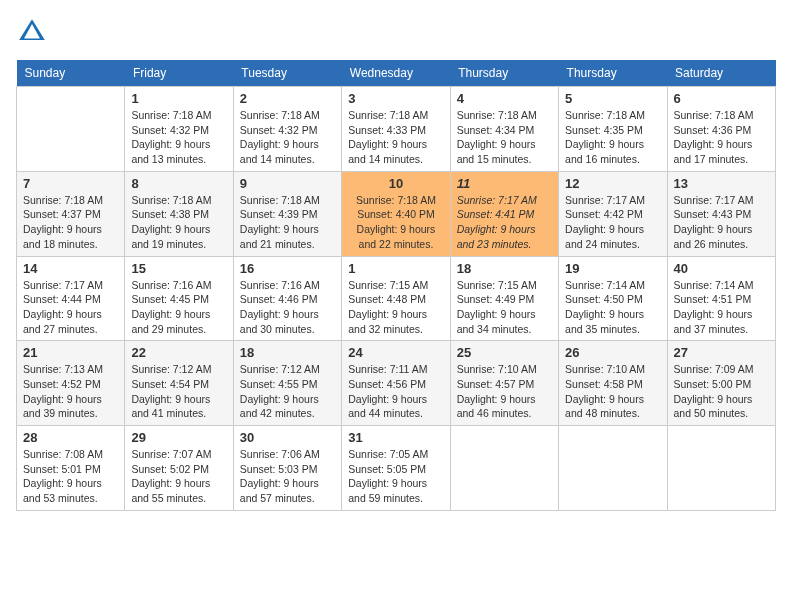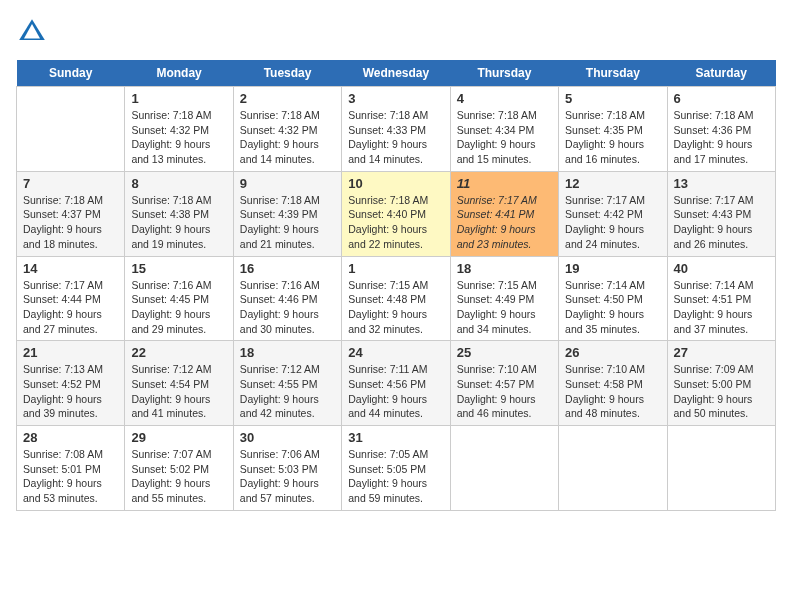--- a/index.html
+++ b/index.html
@@ -45,24 +45,24 @@
       color: #555;
     }
     .calendar {
       width: 100%;
       border-collapse: collapse;
       font-size: 11px;
     }
     .calendar th {
       background-color: #2d6db5;
       color: white;
-      text-align: center;
+      text-align: left;
       padding: 6px 8px;
       font-size: 12px;
-      font-weight: bold;
+      font-weight: normal;
     }
     .calendar td {
       border: 1px solid #ccc;
       vertical-align: top;
       padding: 4px 6px;
       height: 80px;
       width: calc(100% / 7);
       background: #fff;
     }
     .calendar tr:nth-child(even) td {
@@ -104,21 +104,21 @@
   <div class="title-block">
     <div class="month-title"></div>
     <div class="location"></div>
   </div>
 </div>
 
 <table class="calendar">
   <thead>
     <tr>
     <th>Sunday</th>
-        <th>Monday</th>
+        <th>Friday</th>
         <th>Tuesday</th>
         <th>Wednesday</th>
         <th>Thursday</th>
         <th>Thursday</th>
         <th>Saturday</th>
       </tr>
   </thead>
   <tbody id="calendar-body">
   <tr>
         <td class="empty-cell"></td>
@@ -153,21 +153,21 @@
           <div class="day-info">Sunrise: 7:18 AM<br>Sunset: 4:37 PM<br>Daylight: 9 hours and 18 minutes.</div>
         </td>
         <td style="background: rgb(245, 245, 245);">
           <span class="day-number">8</span>
           <div class="day-info">Sunrise: 7:18 AM<br>Sunset: 4:38 PM<br>Daylight: 9 hours and 19 minutes.</div>
         </td>
         <td style="background: rgb(245, 245, 245);">
           <span class="day-number">9</span>
           <div class="day-info">Sunrise: 7:18 AM<br>Sunset: 4:39 PM<br>Daylight: 9 hours and 21 minutes.</div>
         </td>
-        <td style="background: #fef9c3;">
+        <td style="background: #fdba74; text-align: center;">
           <span class="day-number">10</span>
           <div class="day-info">Sunrise: 7:18 AM<br>Sunset: 4:40 PM<br>Daylight: 9 hours and 22 minutes.</div>
         </td>
         <td style="background: #fdba74; font-style: italic;">
           <span class="day-number">11</span>
           <div class="day-info">Sunrise: 7:17 AM<br>Sunset: 4:41 PM<br>Daylight: 9 hours and 23 minutes.</div>
         </td>
         <td style="background: rgb(245, 245, 245);">
           <span class="day-number">12</span>
           <div class="day-info">Sunrise: 7:17 AM<br>Sunset: 4:42 PM<br>Daylight: 9 hours and 24 minutes.</div>

